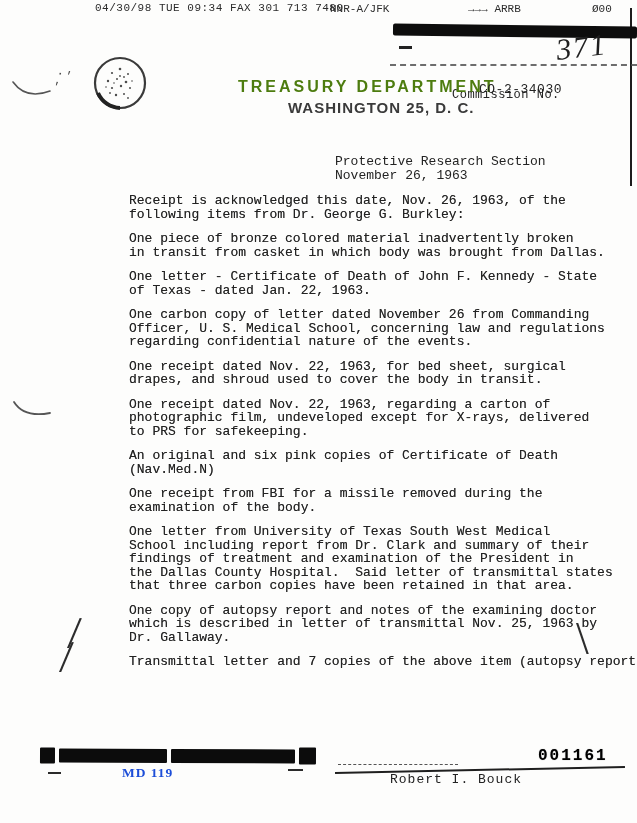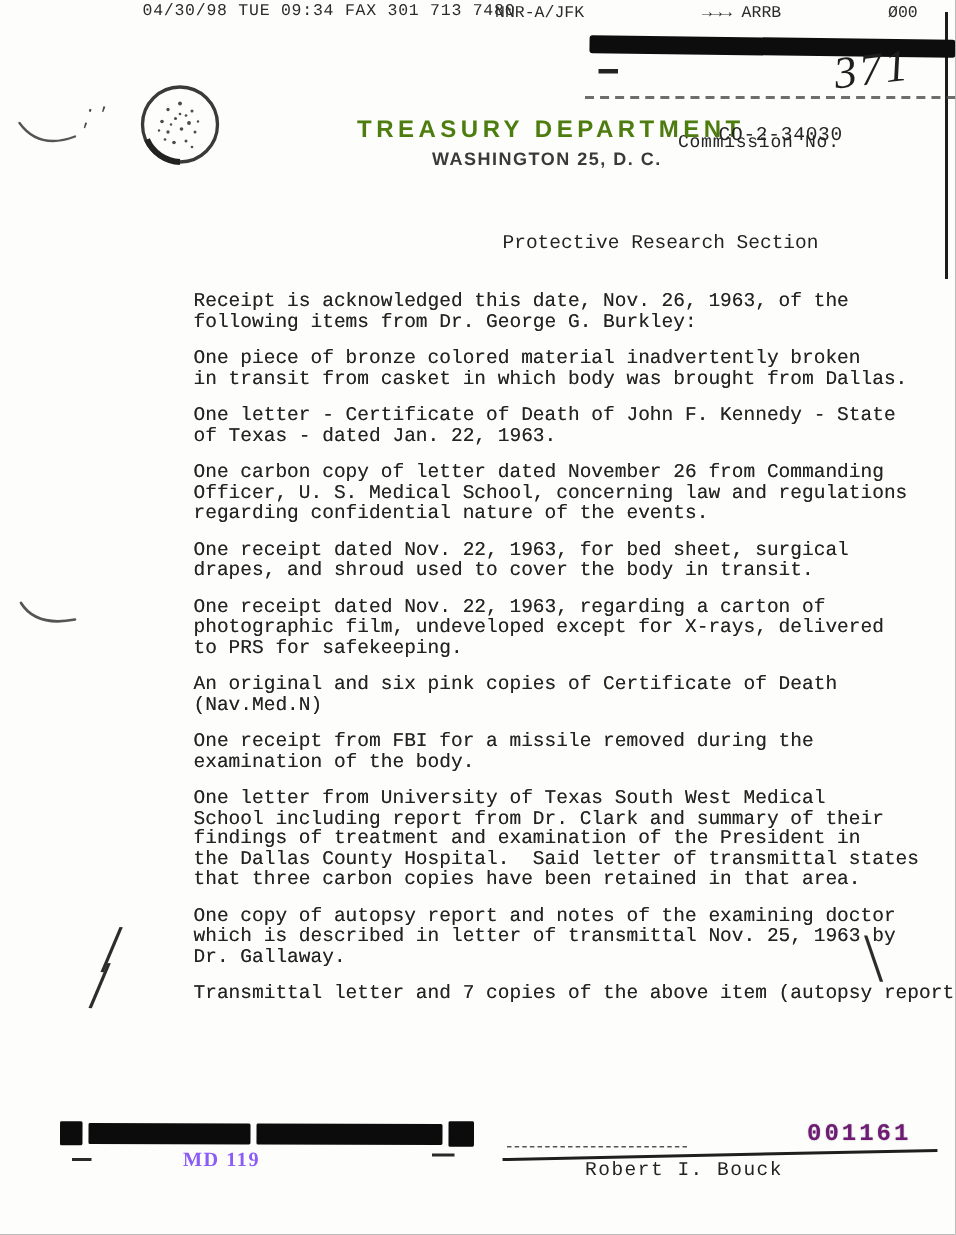--- a/index.html
+++ b/index.html
@@ -36,21 +36,21 @@
   .seal{position:absolute;left:90px;top:55px;width:60px;height:60px;}
   .office{position:absolute;left:63px;top:118px;width:160px;text-align:center;
     font-family:"Liberation Sans","DejaVu Sans",sans-serif;color:#3a3a3a;}
   .office .l1{font-size:9.5px;font-weight:bold;letter-spacing:1px;}
   .office .l2{font-size:7.5px;font-weight:bold;letter-spacing:.5px;margin-top:2px;}
   .dept{position:absolute;left:238px;top:78px;
     font-family:"Liberation Sans","DejaVu Sans",sans-serif;
     font-size:16px;font-weight:600;letter-spacing:3px;color:#4d7c0f;}
   .dept-addr{position:absolute;left:288px;top:99px;
     font-family:"Liberation Sans","DejaVu Sans",sans-serif;
-    font-size:12px;font-weight:bold;letter-spacing:1px;color:#3a3a3a;}
+    font-size:15px;font-weight:bold;letter-spacing:1px;color:#3a3a3a;}
   .file-no{position:absolute;left:479px;top:82px;font-size:13px;letter-spacing:.5px;}
   
   .section-block{position:absolute;left:335px;top:155px;font-size:13px;line-height:14px;}
   .body-block{
     position:absolute;left:85px;top:194px;width:540px;
     font-size:13px;line-height:13.5px;
     text-shadow:0 0 .4px rgba(20,20,20,.55);
     margin-left:44px;
   }
   .para{white-space:pre-wrap;margin:0 0 11px 0;}
@@ -64,29 +64,29 @@
   .tick-marks{position:absolute;left:54px;top:68px;font-size:12px;color:#444;transform:rotate(18deg);letter-spacing:1px;}
   
   .footer-bar{position:absolute;left:40px;top:747px;display:flex;align-items:center;gap:4px;transform:rotate(.2deg);}
   .footer-bar .seg{background:#0c0c0c;height:14px;border-radius:1px;}
   .seg.s1{width:15px;height:16px;}
   .seg.s2{width:108px;}
   .seg.s3{width:124px;}
   .seg.s4{width:17px;height:17px;}
   .md-label{position:absolute;left:122px;top:765px;
     font-family:"Liberation Serif","DejaVu Serif",serif;
-    font-size:13.5px;font-weight:bold;letter-spacing:1px;color:#8b5cf6;}
+    font-size:13.5px;font-weight:bold;letter-spacing:1px;color:#1d4ed8;}
   .dash{position:absolute;background:#2a2a2a;height:2px;}
   .dash-l{left:48px;top:772px;width:13px;}
   .dash-r{left:288px;top:769px;width:15px;}
   .sig-line{position:absolute;left:335px;top:769px;width:290px;height:2px;background:#1f1f1f;transform:rotate(-1.2deg);}
   .sig-line2{position:absolute;left:338px;top:764px;width:120px;border-top:1px dashed #555;}
   .sig-name{position:absolute;left:390px;top:772px;font-size:13px;letter-spacing:1px;}
   .page-stamp{position:absolute;left:538px;top:747px;
-    font-size:16px;font-weight:bold;letter-spacing:2px;color:#701a75;
+    font-size:16px;font-weight:bold;letter-spacing:2px;color:#000000;
     text-shadow:0 0 1px rgba(0,0,0,.4);}
 </style>
 </head>
 <body>
 
 <div class="page">
 
   <div class="fax-row">
     <span class="fax-datetime">04/30/98  TUE 09:34 FAX 301 713 7480</span>
     <span class="fax-sender">NNR-A/JFK</span>
@@ -134,20 +134,21 @@
 
   <svg class="pen-arc" style="left:10px;top:78px;" width="44" height="24">
     <path d="M3,4 Q16,22 40,13" fill="none" stroke="#555" stroke-width="1.6" stroke-linecap="round"></path>
   </svg>
   <svg class="pen-arc" style="left:10px;top:398px;" width="44" height="24">
     <path d="M4,4 Q14,20 40,15" fill="none" stroke="#555" stroke-width="1.8" stroke-linecap="round"></path>
   </svg>
 
   <div class="section-block">
     <div>Protective Research Section</div>
+    <div>November 26, 1963</div>
   </div>
 
   <div class="body-block">
     <p class="para">Receipt is acknowledged this date, Nov. 26, 1963, of the
 following items from Dr. George G. Burkley:</p>
     <p class="para">One piece of bronze colored material inadvertently broken
 in transit from casket in which body was brought from Dallas.</p>
     <p class="para">One letter - Certificate of Death of John F. Kennedy - State
 of Texas - dated Jan. 22, 1963.</p>
     <p class="para">One carbon copy of letter dated November 26 from Commanding

